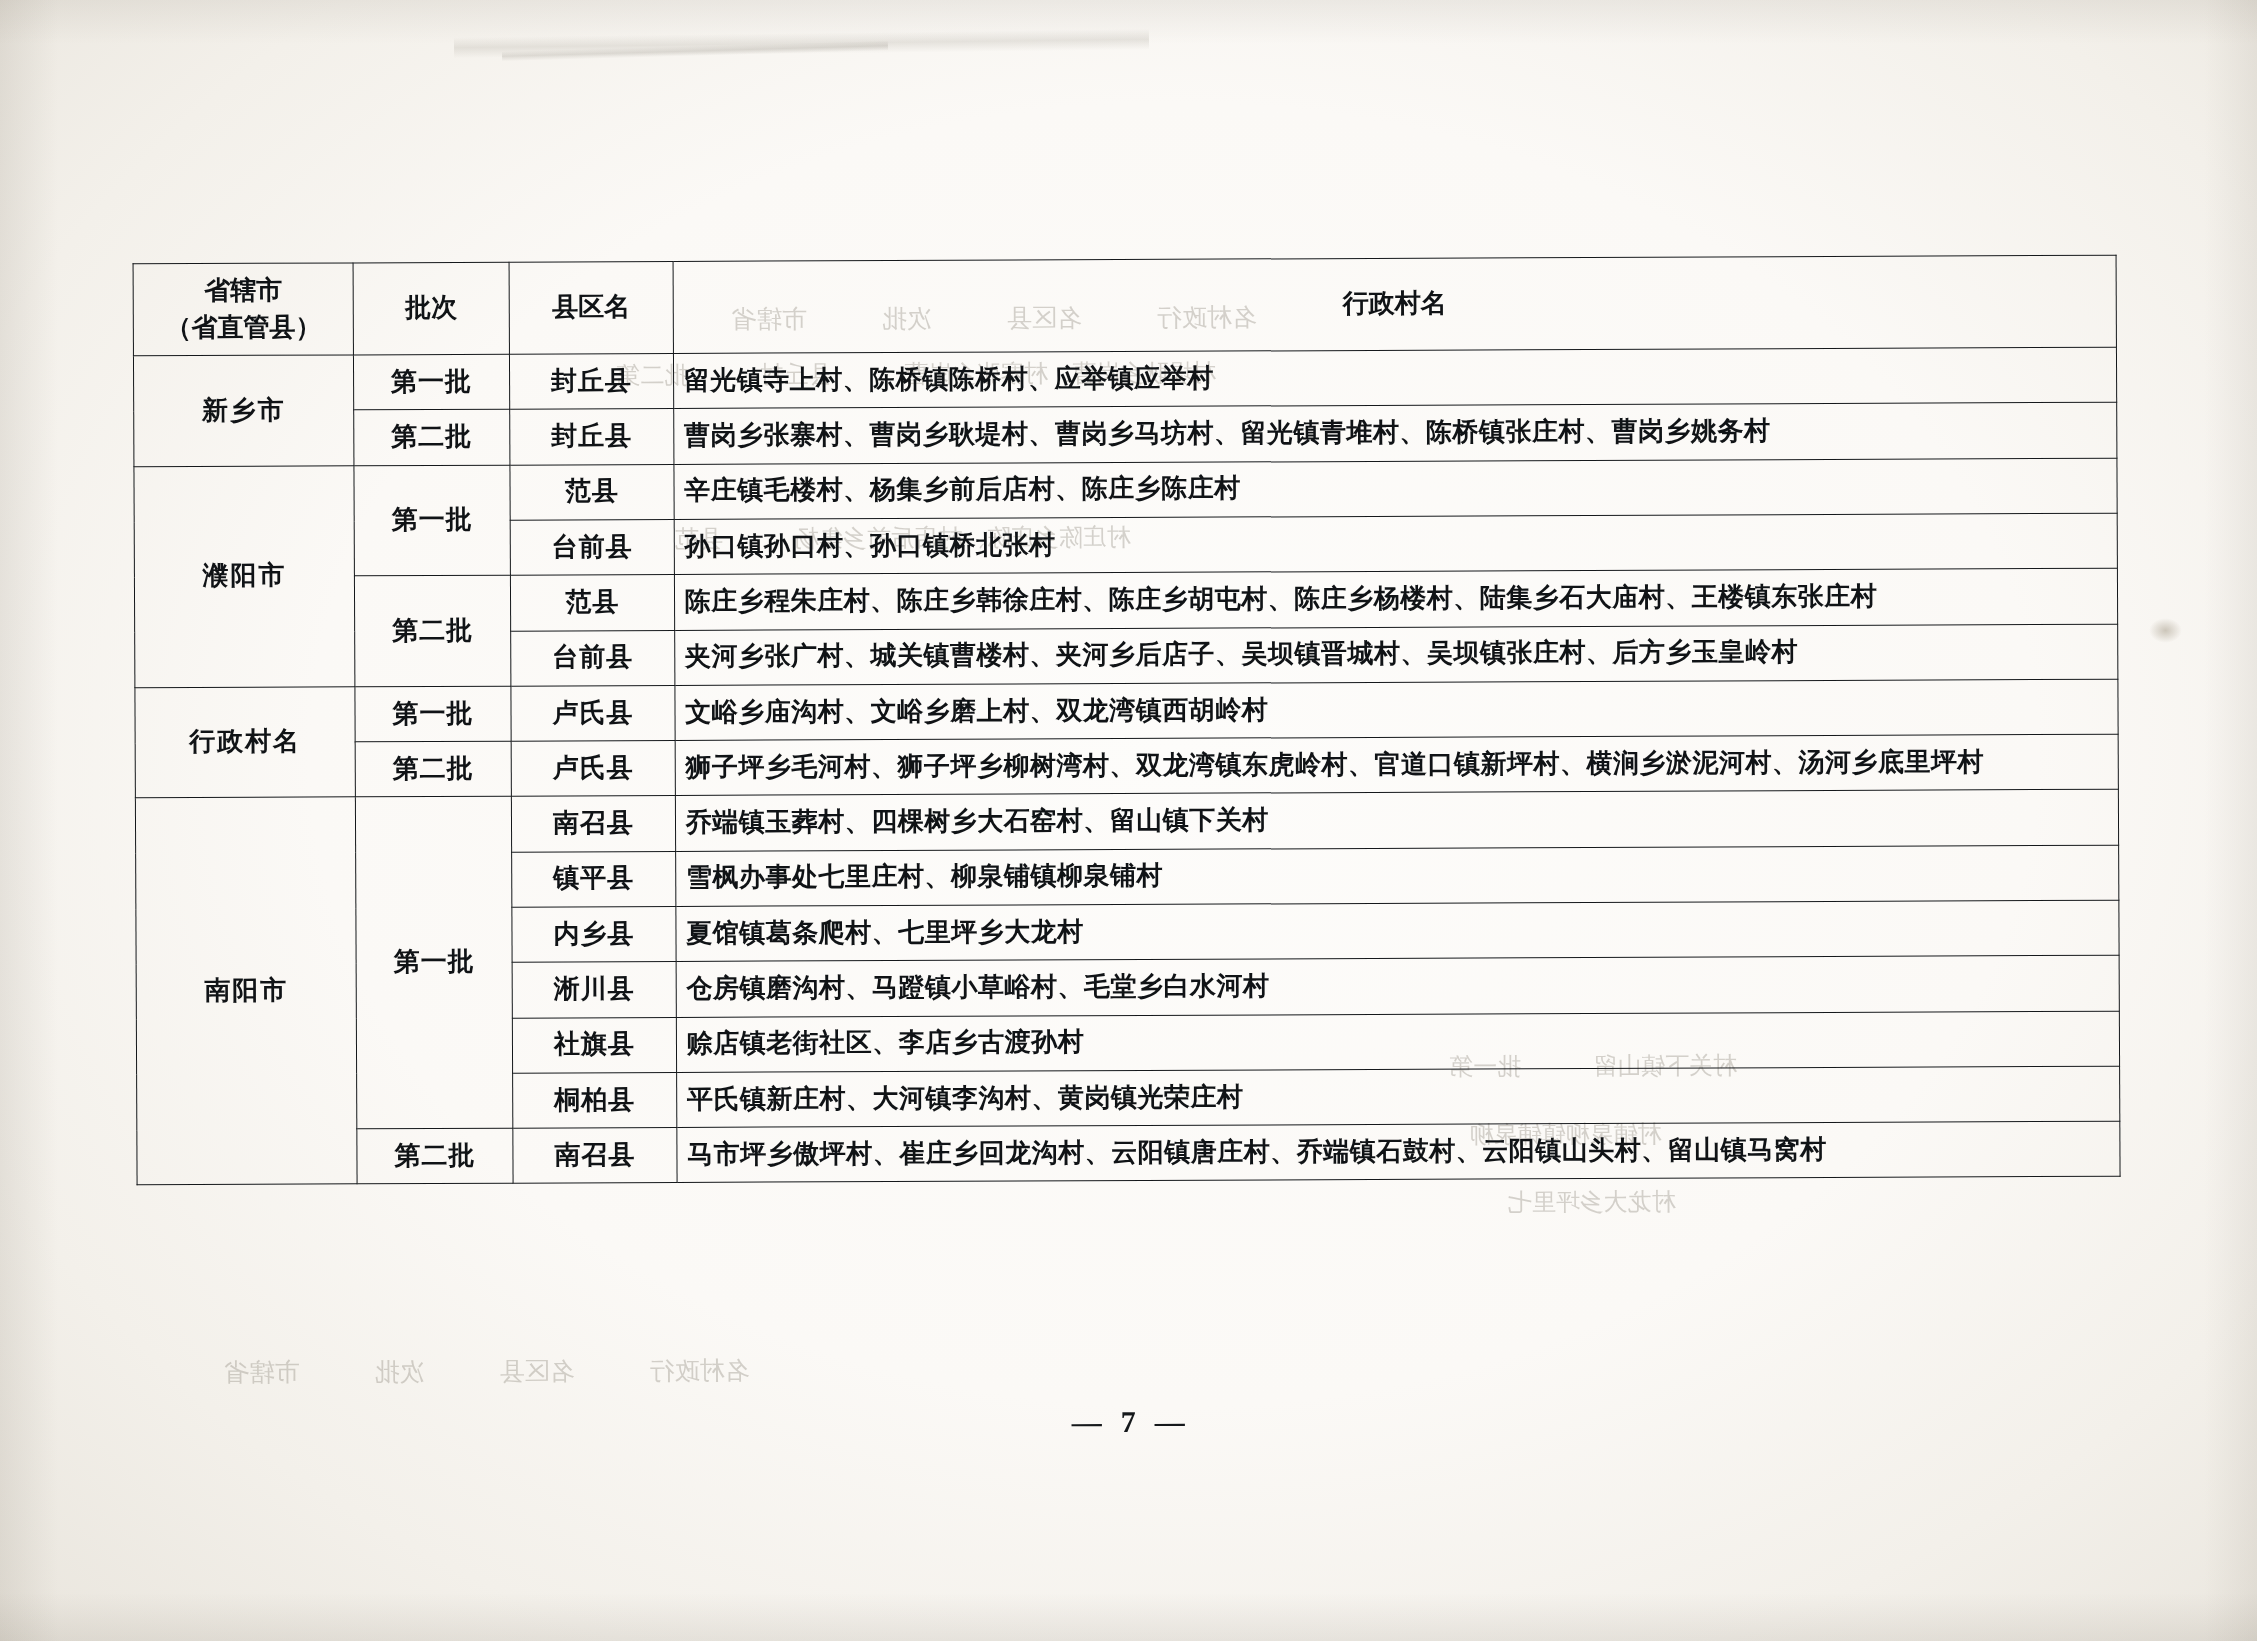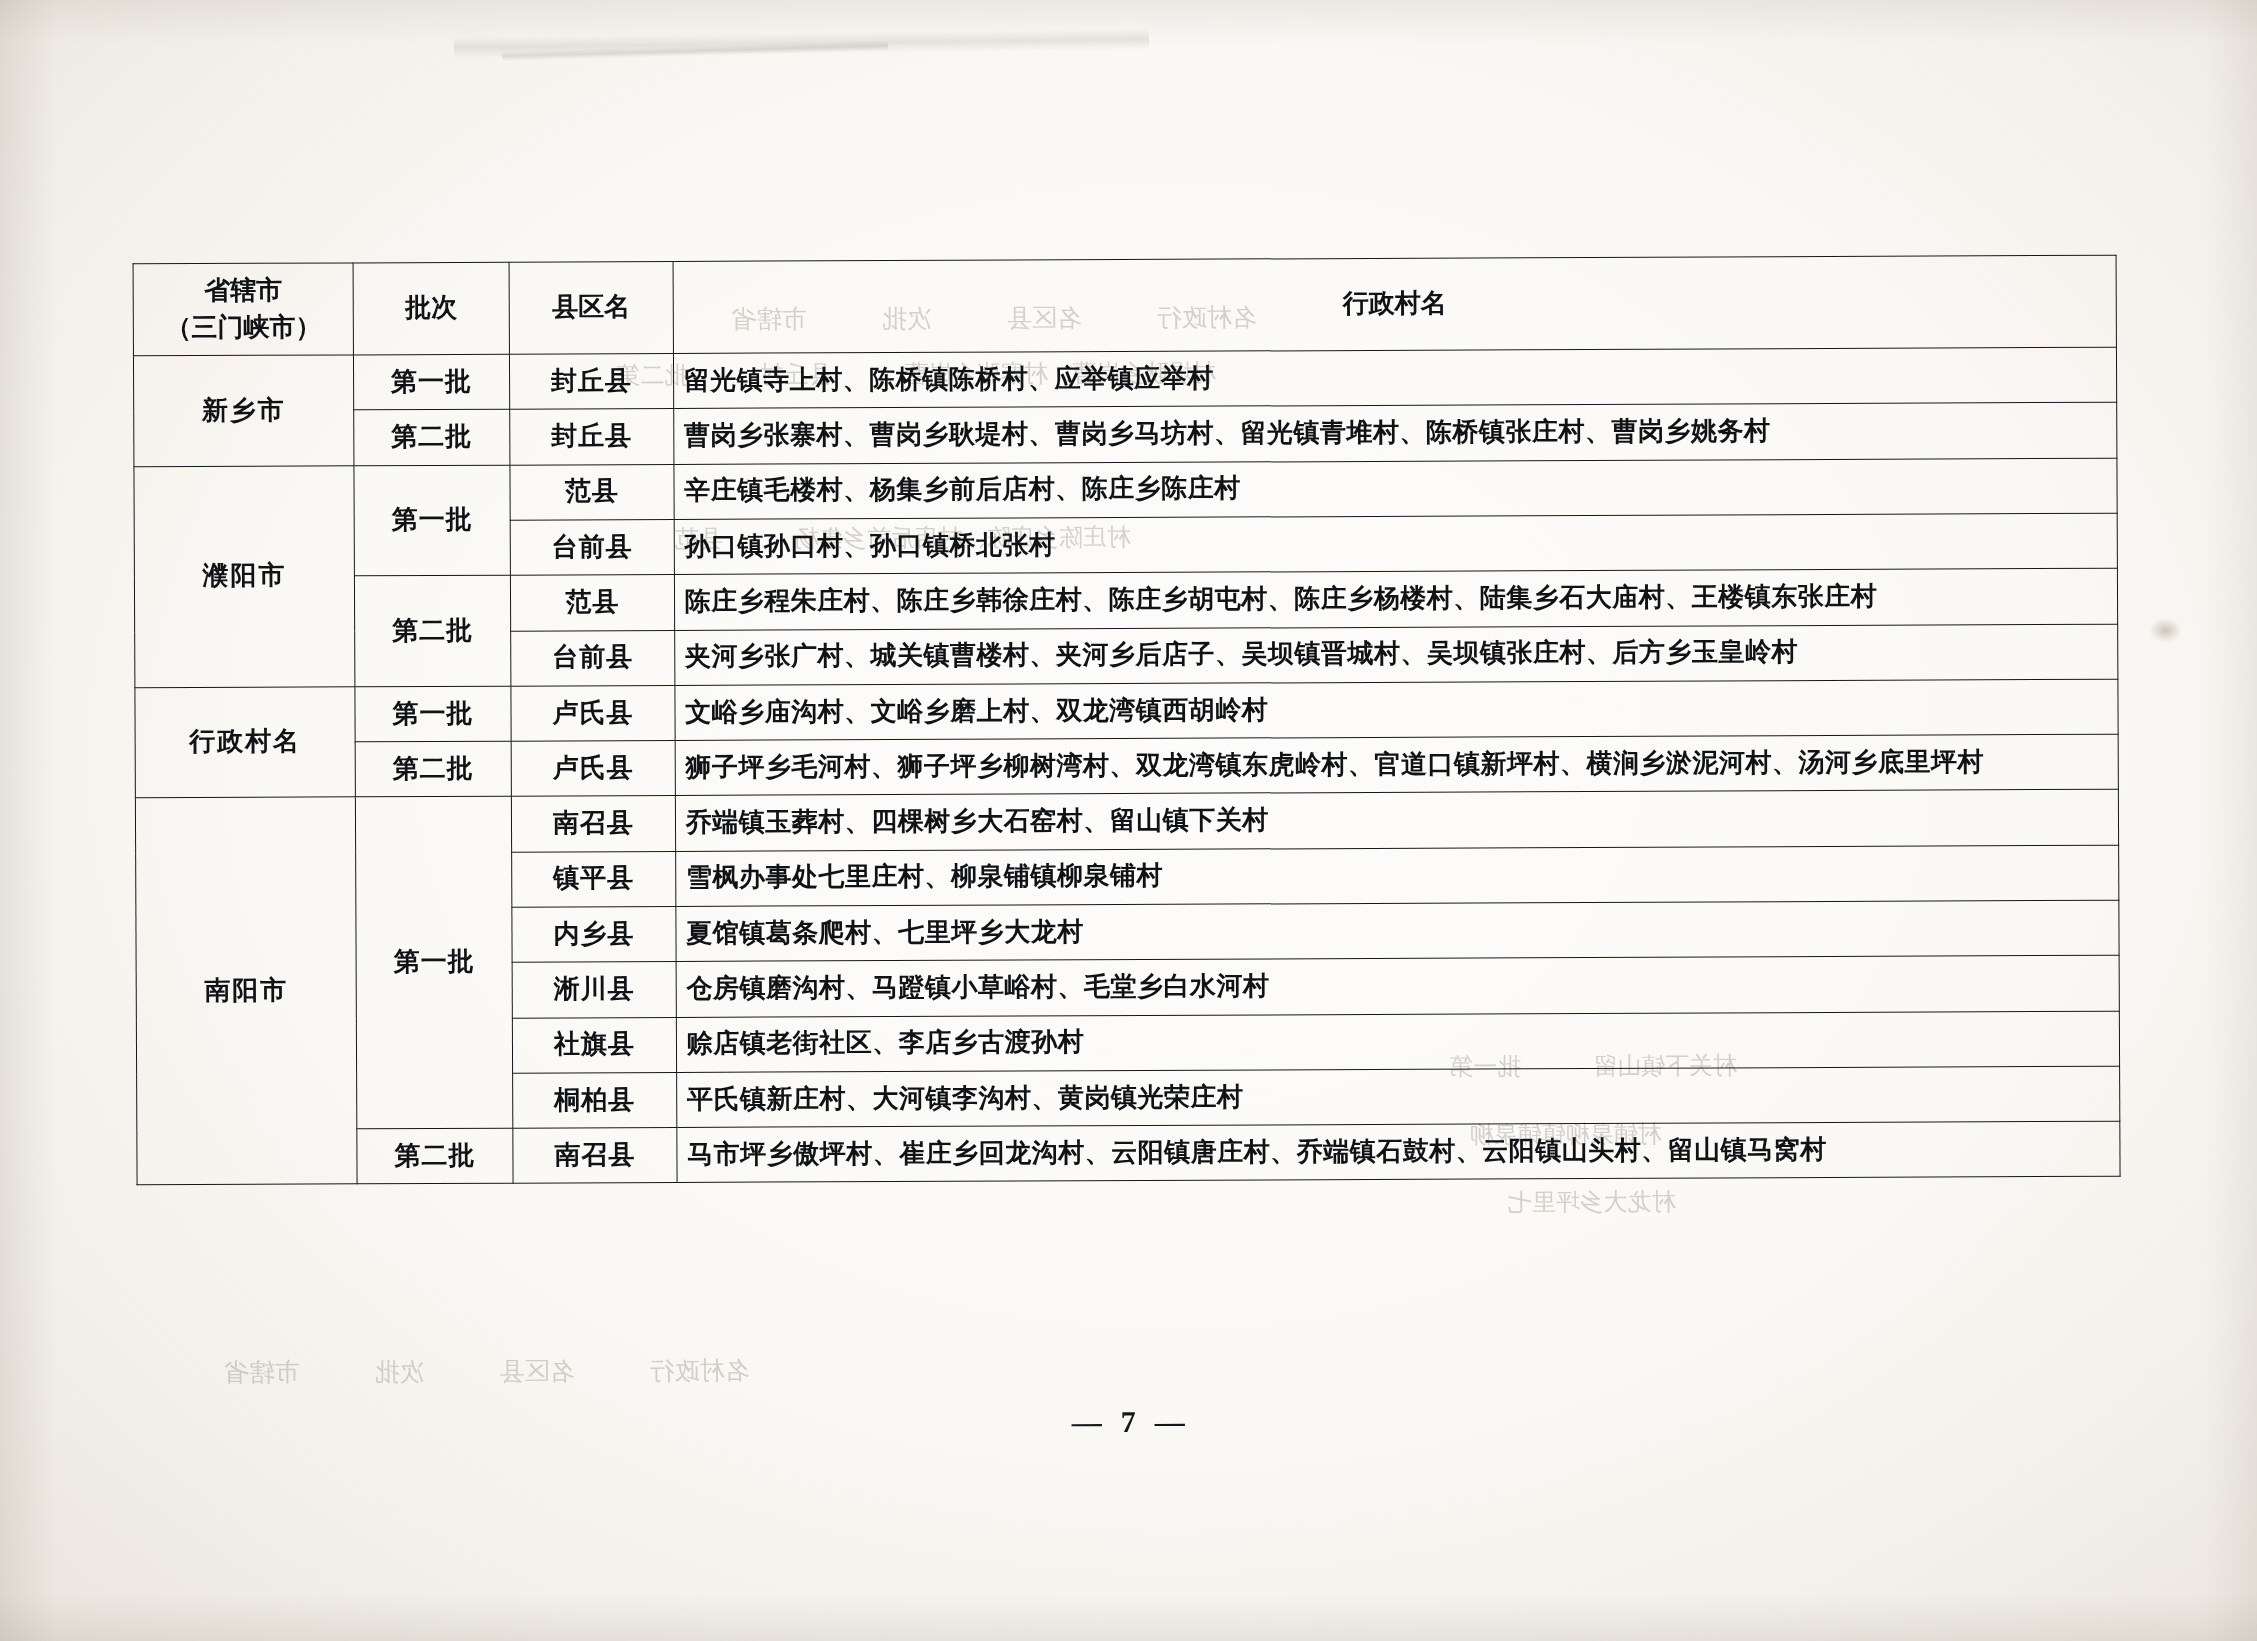--- a/index.html
+++ b/index.html
@@ -164,21 +164,21 @@
     <colgroup>
       <col style="width:220px">
       <col style="width:156px">
       <col style="width:164px">
       <col style="width:1443px">
     </colgroup>
     <thead>
       <tr>
         <th class="head-cell head-title-2line">
           <div>省辖市</div>
-          <div>（三门峡市）</div>
+          <div>（省直管县）</div>
         </th>
         <th class="head-cell">批次</th>
         <th class="head-cell">县区名</th>
         <th class="head-cell">行政村名</th>
       </tr>
     </thead>
     <tbody>
 
       <tr>
         <td class="c-city" rowspan="2">新乡市</td>

